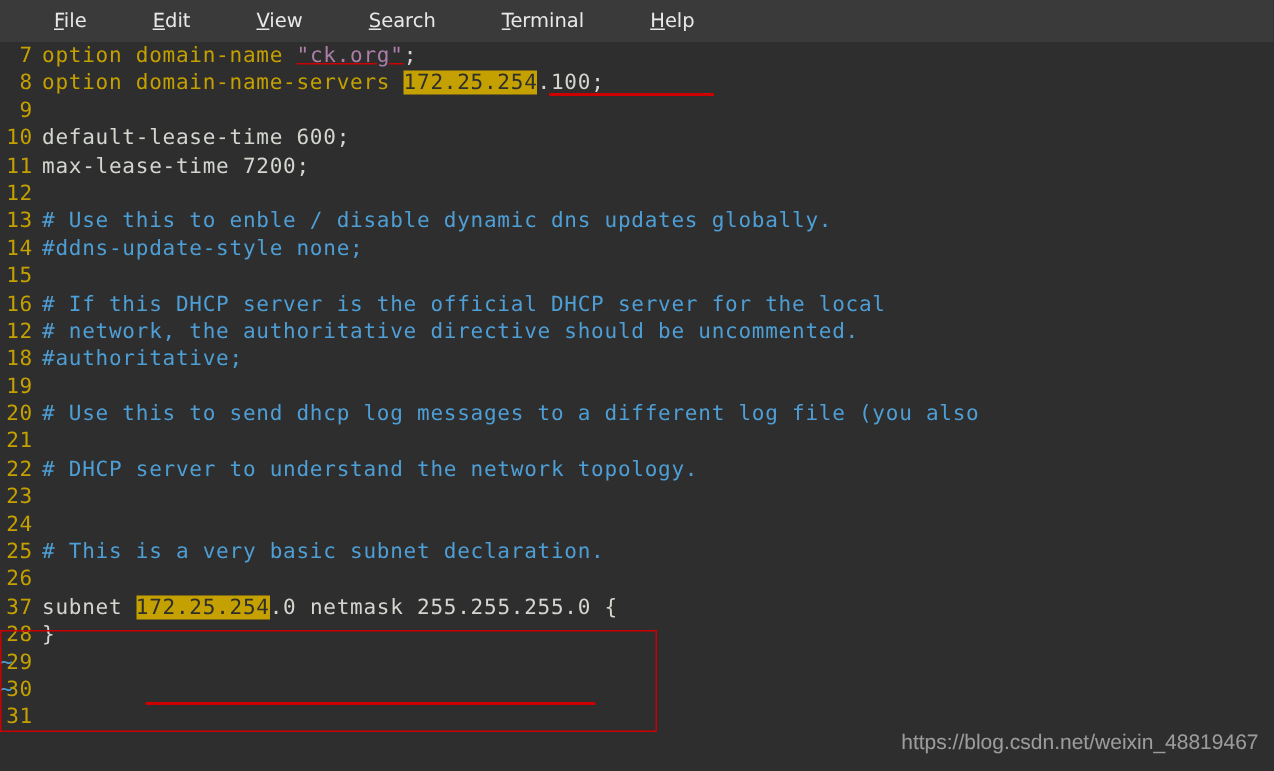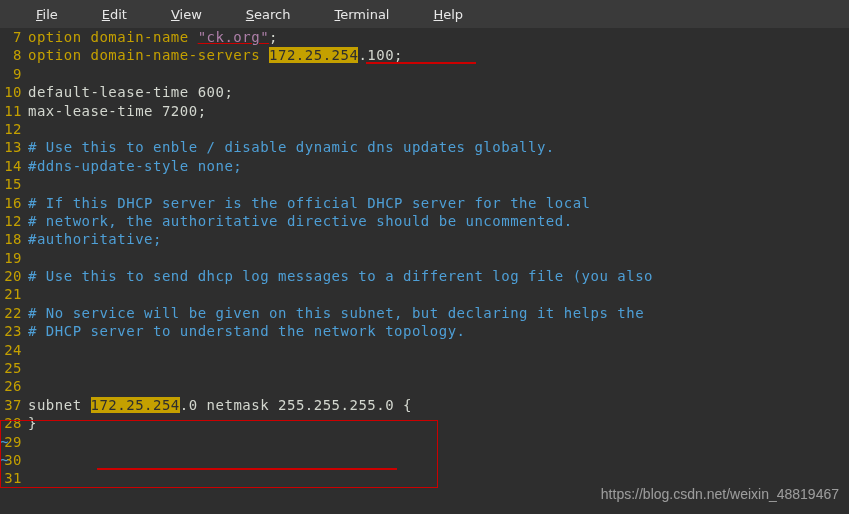--- a/index.html
+++ b/index.html
@@ -122,24 +122,24 @@
     <div class="line"></div>
     <div class="line"><span class="comment"># Use this to enble / disable dynamic dns updates globally.</span></div>
     <div class="line"><span class="comment">#ddns-update-style none;</span></div>
     <div class="line"></div>
     <div class="line"><span class="comment"># If this DHCP server is the official DHCP server for the local</span></div>
     <div class="line"><span class="comment"># network, the authoritative directive should be uncommented.</span></div>
     <div class="line"><span class="comment">#authoritative;</span></div>
     <div class="line"></div>
     <div class="line"><span class="comment"># Use this to send dhcp log messages to a different log file (you also</span></div>
     <div class="line"></div>
-    <div class="line"><span class="comment"># No service will be given on this subnet, but declaring it helps the</span></div>
     <div class="line"><span class="comment"># DHCP server to understand the network topology.</span></div>
     <div class="line"></div>
     <div class="line"></div>
+    <div class="line"><span class="comment"># This is a very basic subnet declaration.</span></div>
     <div class="line"></div>
     <div class="line"><span>subnet </span><span class="hl">172.25.254</span><span>.0 netmask 255.255.255.0 {</span></div>
     <div class="line"><span>}</span></div>
     <div class="line tilde" style="margin-left:-28px;">~</div>
     <div class="line tilde" style="margin-left:-28px;">~</div>
 
     <div class="red-underline" style="left:338px; top:34px; width:110px;"></div>
     <div class="red-underline" style="left:69px; top:440px; width:300px;"></div>
 
     <div class="red-box" style="left:-28px; top:392px; width:438px; height:68px;"></div>

